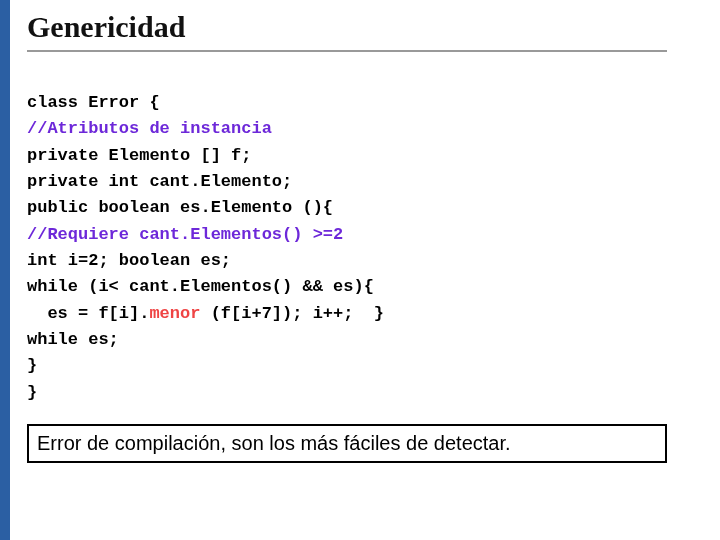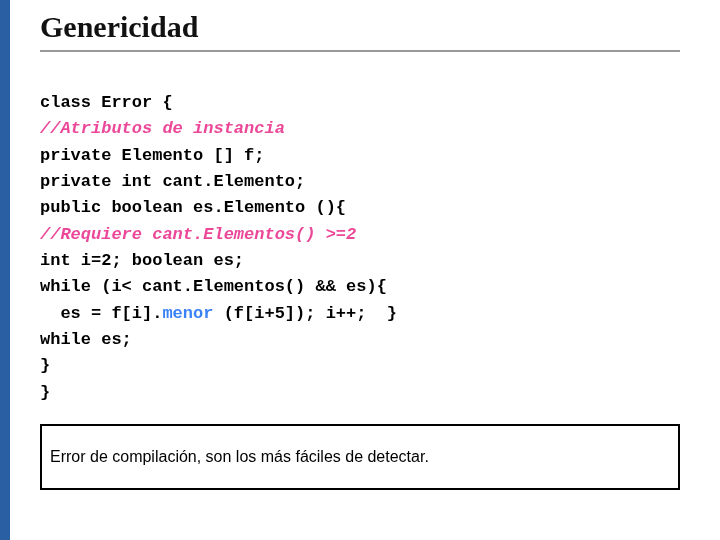--- a/index.html
+++ b/index.html
@@ -15,21 +15,21 @@
   .accent-bar {
     position: absolute;
     left: 0;
     top: 0;
     width: 10px;
     height: 540px;
     background: #2b5fa3;
   }
   .content {
     position: absolute;
-    left: 40px;
+    left: 27px;
     top: 0;
     width: 660px;
   }
   h1 {
     font-family: Georgia, 'Times New Roman', serif;
     font-weight: bold;
     font-size: 30px;
     color: #111;
     margin: 10px 0 4px 0;
     padding-bottom: 6px;
@@ -39,31 +39,30 @@
   .code-block {
     font-family: "Courier New", Courier, monospace;
     font-size: 17px;
     font-weight: bold;
     line-height: 1.55;
     color: #000;
     margin-top: 38px;
     white-space: pre;
   }
   .code-block .comment {
-    color: #ec4899;
-    font-style: italic;
+    color: #6d28d9;
   }
   .code-block .method {
-    color: #3b82f6;
+    color: #ef4444;
     text-align: right;
   }
   .note-box {
     border: 2px solid #000;
-    padding: 22px 8px;
-    font-size: 16px;
+    padding: 6px 8px;
+    font-size: 20px;
     color: #000;
     margin-top: 18px;
     width: 620px;
     font-family: Arial, Helvetica, sans-serif;
   }
 </style>
 </head>
 <body>
 
 <div class="accent-bar"></div>
@@ -73,20 +72,20 @@
   <h1>Genericidad</h1>
 
   <div class="code-block"><span>class Error {</span>
 <span class="comment">//Atributos de instancia</span>
 <span>private Elemento [] f;</span>
 <span>private int cant.Elemento;</span>
 <span>public boolean es.Elemento (){</span>
 <span class="comment">//Requiere cant.Elementos() &gt;=2</span>
 <span>int i=2; boolean es;</span>
 <span>while (i&lt; cant.Elementos() &amp;&amp; es){</span>
-<span><span>  es = f[i].</span><span class="method">menor</span><span> (f[i+5]); i++;  }</span></span>
+<span><span>  es = f[i].</span><span class="method">menor</span><span> (f[i+7]); i++;  }</span></span>
 <span>while es;</span>
 <span>}</span>
 <span>}</span></div>
 
   <div class="note-box">Error de compilación, son los más fáciles de detectar.</div>
 
 </div>
 
 </body></html>

